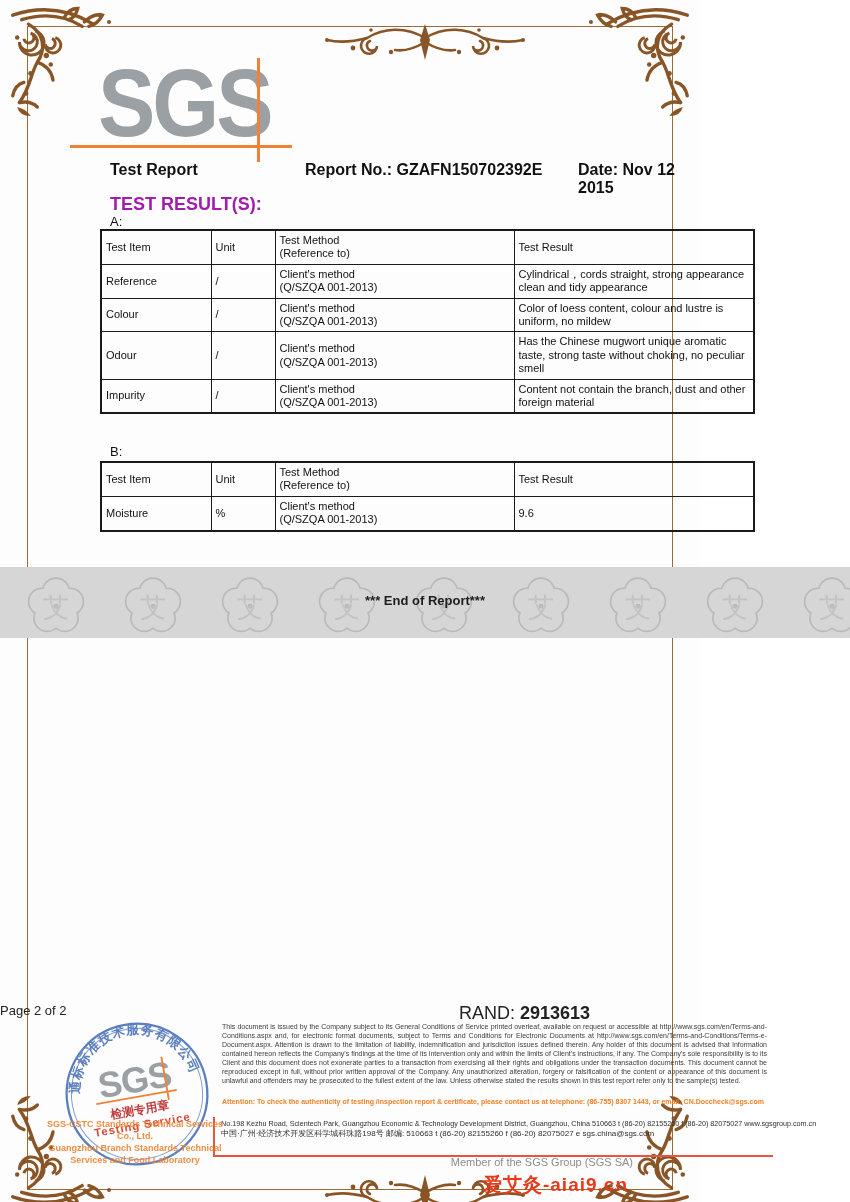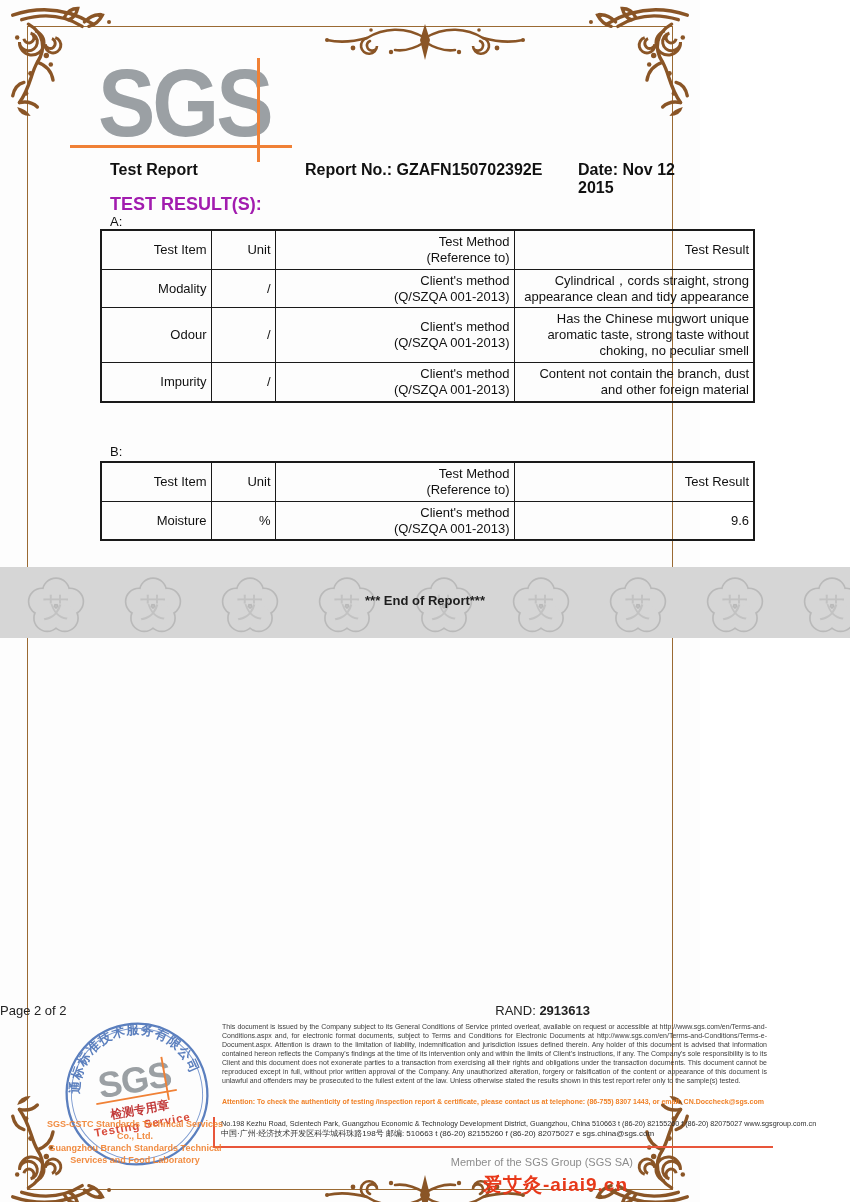--- a/index.html
+++ b/index.html
@@ -34,48 +34,48 @@
   .hdr.repno { left:305px; }
   .hdr.date  { left:578px; }
 
   .sec-title { position:absolute; left:110px; top:194px; font-size:18px; font-weight:bold; color:#a21caf; z-index:3; }
   .tbl-label { position:absolute; left:110px; font-size:13px; color:#111; z-index:3; }
   .tbl-label.a { top:214px; }
   .tbl-label.b { top:444px; }
 
   
   table.rpt { position:absolute; left:100px; border-collapse:collapse; width:653px;
-              font-size:13px; color:#111; text-align:right; z-index:3; table-layout:fixed; }
+              font-size:11px; color:#111; text-align:left; z-index:3; table-layout:fixed; }
   table.rpt.a { top:229px; }
   table.rpt.b { top:461px; }
   table.rpt td, table.rpt th { border:1px solid #1a1a1a; padding:3px 4px; font-weight:normal;
               line-height:1.22; vertical-align:middle; }
   table.rpt { border:2px solid #1a1a1a; }
   table.rpt tr.hd td { height:32px; }
   col.c-item{width:110px;} col.c-unit{width:64px;} col.c-method{width:239px;} col.c-result{width:240px;}
 
   
   .end-band { position:absolute; left:0; top:567px; width:850px; height:71px; background:#d6d6d6; z-index:5; }
   .end-band .flower { position:absolute; top:9px; width:64px; height:58px; }
   .end-text { position:absolute; width:100%; top:26px; text-align:center; font-size:13px;
               font-weight:700; color:#1e1e1e; z-index:6; }
 
   
   .page-num { position:absolute; left:0; width:850px; top:1003px; 
               font-size:13px; color:#222; z-index:3; }
-  .rand { position:absolute; top:1003px; right:110px; font-size:13px; color:#222; z-index:3; }
+  .rand { position:absolute; top:1003px; right:110px; font-size:18px; color:#222; z-index:3; }
   .rand b { font-weight:bold; }
 
   .legal { position:absolute; left:222px; top:1022px; width:545px; font-size:7px; line-height:9px;
            color:#3c3c3c; text-align:justify; z-index:3; }
   .attention { position:absolute; left:222px; top:1097px; width:545px; font-size:7px; line-height:9px;
            color:#f08026; font-weight:bold; z-index:3; }
 
   .addr-block { position:absolute; left:213px; top:1117px; width:560px; z-index:3;
-                border-left:2px solid #e8553a; border-bottom:2px solid #e8553a; padding:2px 0 7px 6px; }
+                border-left:2px solid #e8553a; border-bottom:2px solid #e8553a; padding:2px 0 16px 6px; }
   .addr-line { font-size:7.2px; color:#2f2f2f; line-height:10px; white-space:nowrap; }
   .addr-line.cn { font-size:8px; }
 
   .member { position:absolute; right:67px; top:1156px; font-size:11px; color:#8c8c8c; z-index:3;padding-left:26px; }
   .site-mark { position:absolute; right:72px; top:1172px; font-size:19px; font-weight:bold;
                color:#e8391a; z-index:6; letter-spacing:1px; }
 
   
   .stamp { position:absolute; left:58px; top:1018px; width:158px; height:152px; z-index:4;
            transform:rotate(-10deg); }
@@ -203,27 +203,36 @@
         <tr class="hd">
       <td>Test Item</td>
       <td>Unit</td>
       <td>
         <div>Test Method</div>
         <div>(Reference to)</div>
       </td>
       <td>Test Result</td>
     </tr>
     <tr>
-      <td>Modality</td>
+      <td>Reference</td>
       <td>/</td>
       <td>
             <div>Client's method</div>
             <div>(Q/SZQA 001-2013)</div>
           </td>
       <td>Cylindrical，cords straight, strong appearance clean and tidy appearance</td>
+    </tr>
+    <tr>
+      <td>Colour</td>
+      <td>/</td>
+      <td>
+            <div>Client's method</div>
+            <div>(Q/SZQA 001-2013)</div>
+          </td>
+      <td>Color of loess content, colour and lustre is uniform, no mildew</td>
     </tr>
     <tr>
       <td>Odour</td>
       <td>/</td>
       <td>
             <div>Client's method</div>
             <div>(Q/SZQA 001-2013)</div>
           </td>
       <td>Has the Chinese mugwort unique aromatic taste, strong taste without choking, no peculiar smell</td>
     </tr>

